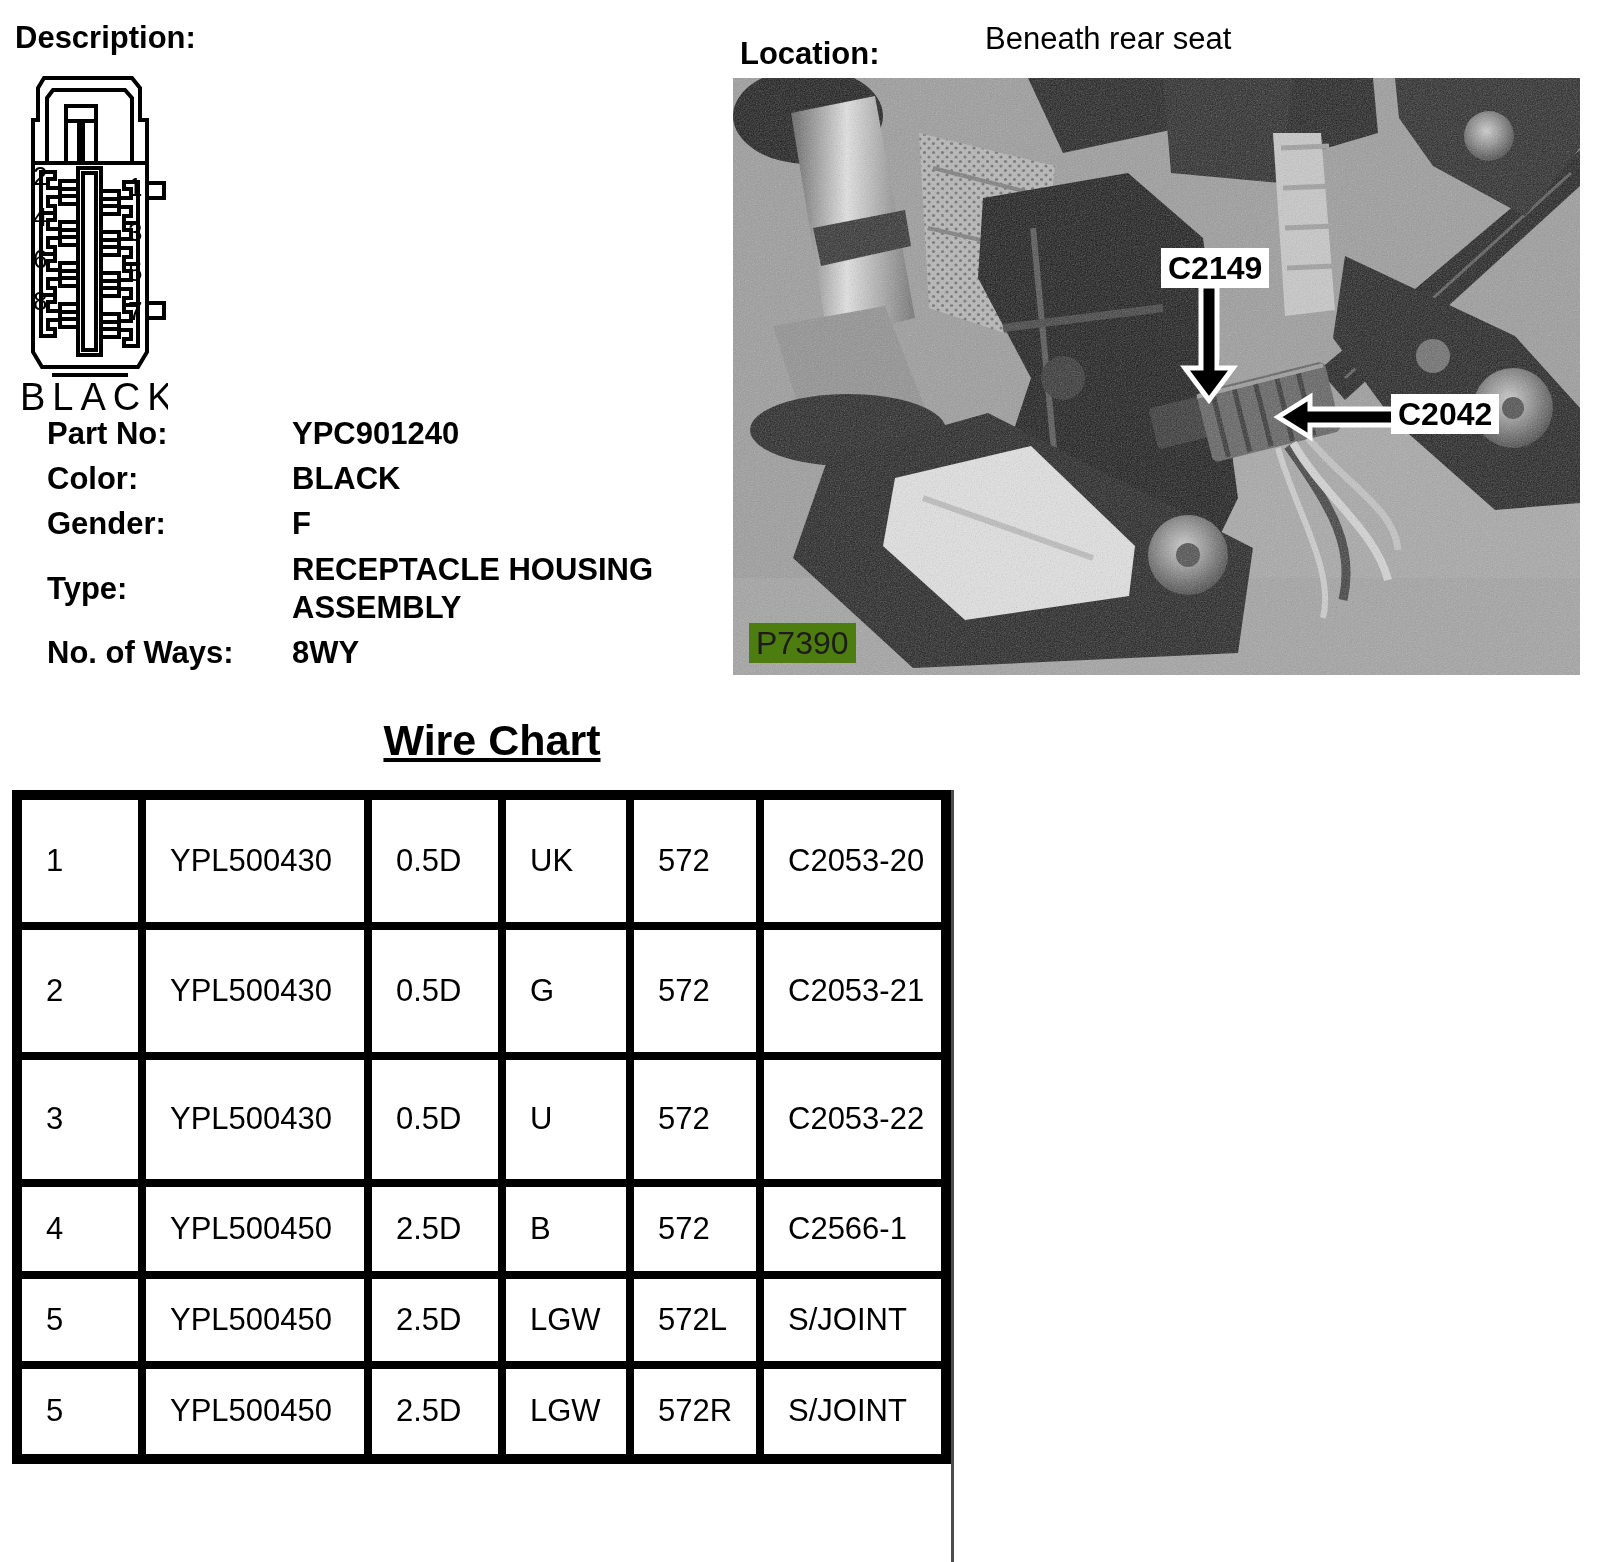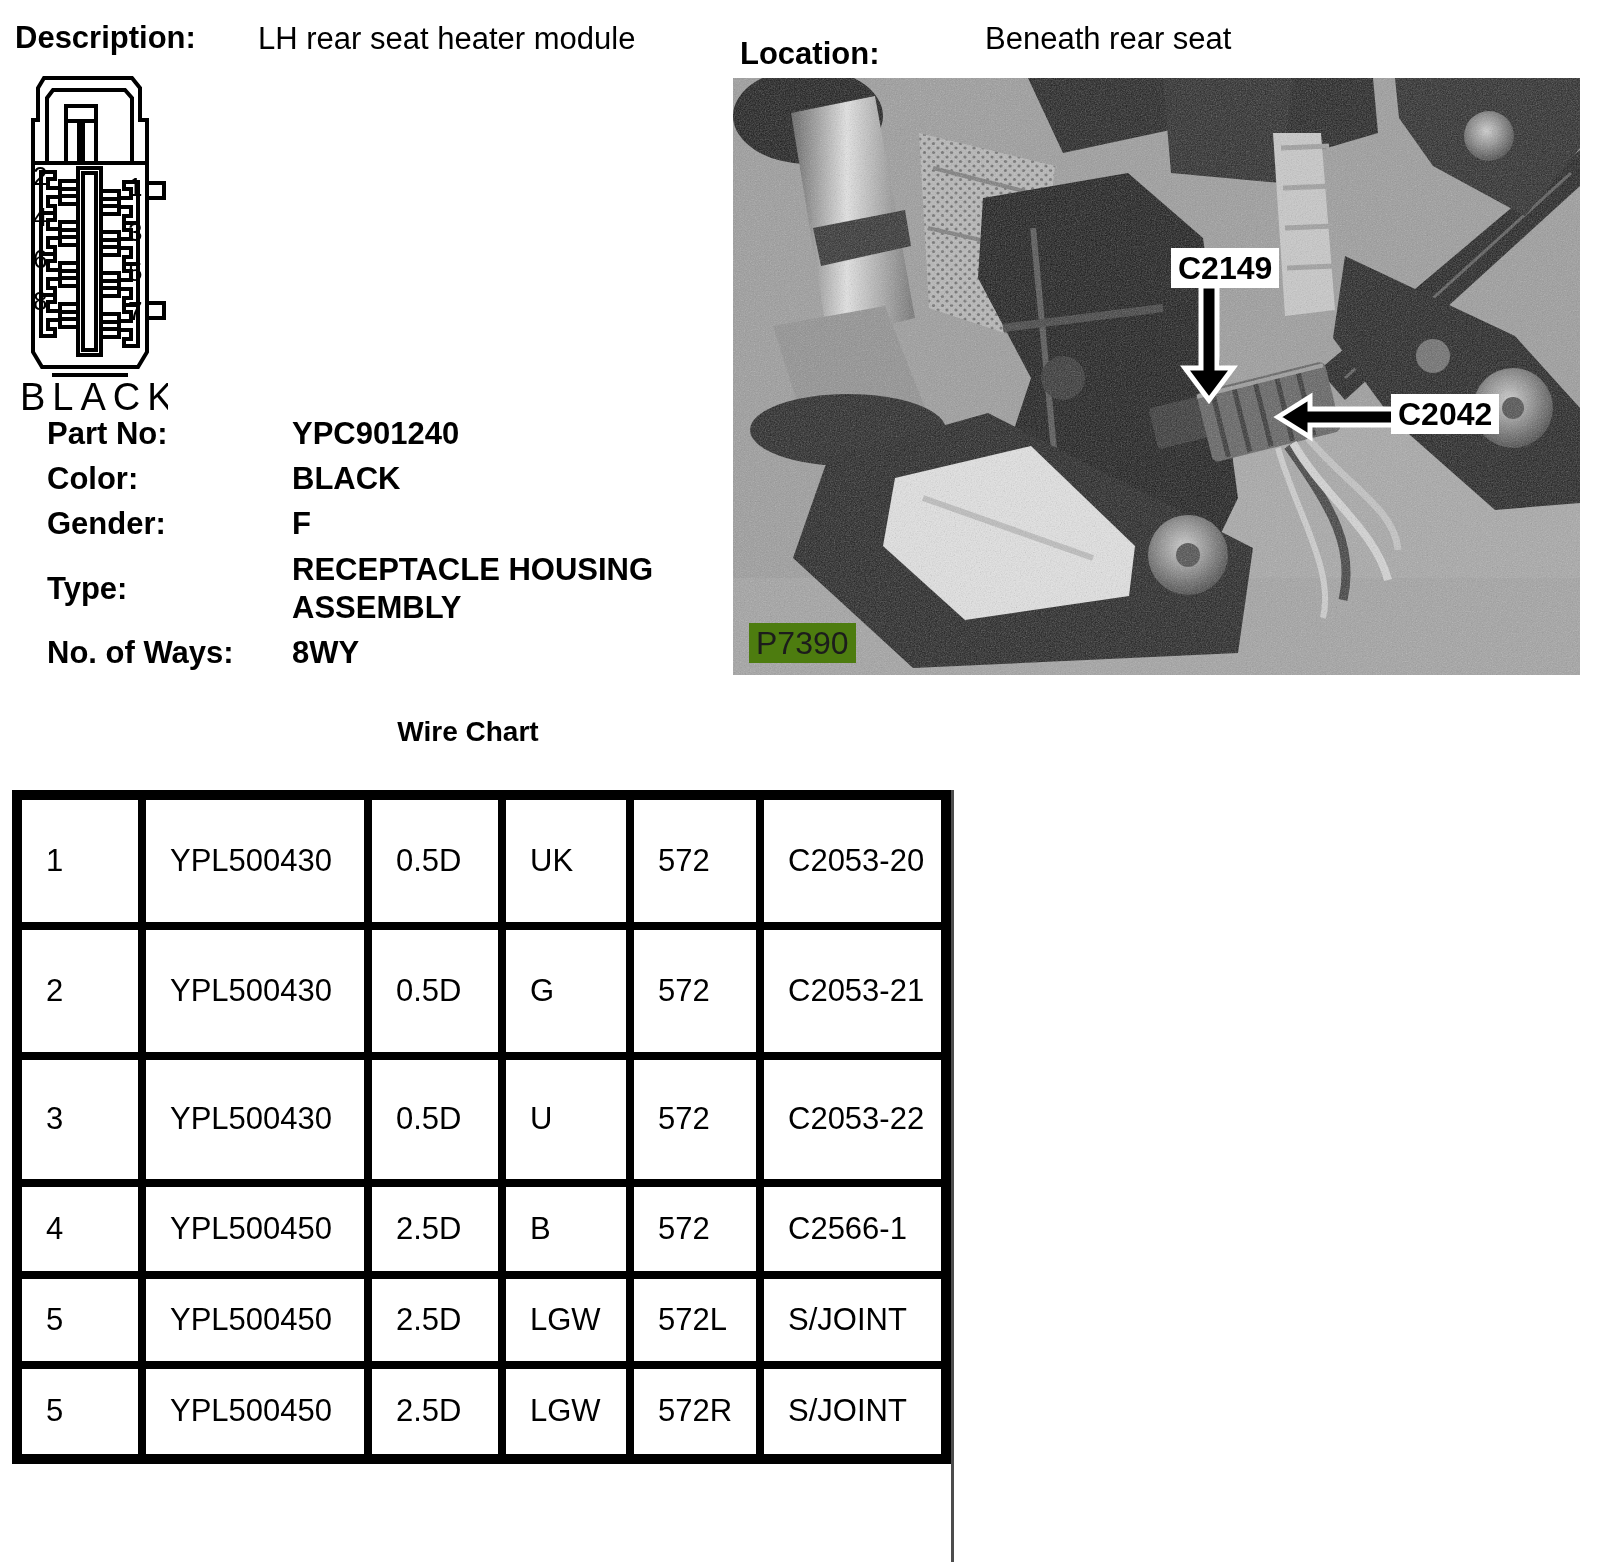--- a/index.html
+++ b/index.html
@@ -18,42 +18,41 @@
   .info-value{width:420px;font-size:31px;line-height:1.22;font-weight:bold;}
   
   .photo{position:absolute;left:733px;top:78px;width:847px;height:597px;background:#999;overflow:hidden;}
   .photo svg{position:absolute;left:0;top:0;width:847px;height:597px;}
   .photo-label{
     position:absolute;background:#ffffff;color:#000;font-weight:bold;
     font-size:32px;line-height:40px;padding:0 7px;white-space:nowrap;
   }
   .photo-label.plate{font-weight:normal;color:#1c1c1c;background:#4d7c0f;}
   
-  .chart-title{position:absolute;left:4px;top:716px;width:928px;text-align:center;font-weight:bold;font-size:28px;}
+  .chart-title{position:absolute;left:28px;top:716px;width:928px;text-align:center;font-weight:bold;font-size:43px;text-decoration:underline;}
   table.wire{
     position:absolute;left:12px;top:790px;width:929px;
     border-collapse:collapse;table-layout:fixed;
     border:10px solid #000;
   }
   table.wire th,table.wire td{
     border:8px solid #000;font-size:31px;text-align:left;
     padding:0 4px 0 24px;vertical-align:middle;line-height:1.18;
     overflow:hidden;
   }
   table.wire th{font-weight:bold;}
   td.destn{padding-right:30px;}
   .vrule{position:absolute;left:951px;top:790px;width:3px;height:772px;background:#4d4d4d;}
 </style>
 </head>
 <body>
 
 <div class="page">
 
   <div class="hdr-item lbl" style="left:15px;top:20px;">Description:</div>
-  <div class="hdr-item val" style="left:258px;top:21px;">LH rear seat heater module</div>
   <div class="hdr-item lbl" style="left:740px;top:36px;">Location:</div>
   <div class="hdr-item val" style="left:985px;top:21px;">Beneath rear seat</div>
 
   <svg class="connector-svg" viewBox="0 0 160 350">
     <g fill="none" stroke="#000" stroke-width="4" stroke-linejoin="miter">
 
       <path d="M 36,12 H 124 L 132,22 V 54 H 139 V 286 L 130,301 H 34 L 25,286 V 54 H 30 V 22 Z"></path>
 
       <path d="M 39,97 V 32 L 45,24 H 117 L 124,32 V 97"></path>
       <path d="M 25,97 H 139"></path>
@@ -192,21 +191,21 @@
       <path d="M560,365 C592,420 642,452 655,502" stroke="#d6d6d6" stroke-width="8" fill="none"></path>
       <path d="M575,360 C617,410 662,432 665,472" stroke="#c4c4c4" stroke-width="7" fill="none"></path>
       <path d="M545,370 C562,432 602,492 590,540" stroke="#cfcfcf" stroke-width="6" fill="none"></path>
 
       <rect x="0" y="0" width="847" height="597" filter="url(#grain)"></rect>
 
       <polygon points="468,208 484,208 484,290 500,290 476,322 452,290 468,290" fill="#000" stroke="#fff" stroke-width="5"></polygon>
       <polygon points="545,339 577,319 577,331 664,331 664,347 577,347 577,359" fill="#000" stroke="#fff" stroke-width="5"></polygon>
     </svg>
 
-    <div class="photo-label" style="left:438px;top:170px;">C2149</div>
+    <div class="photo-label" style="left:428px;top:170px;">C2149</div>
     <div class="photo-label" style="left:658px;top:316px;">C2042</div>
     <div class="photo-label plate" style="left:16px;top:545px;">P7390</div>
   </div>
 
   <div class="info-row" style="top:415px;">
     <span class="info-label">Part No:</span>
     <span class="info-value">YPC901240</span>
   </div>
   <div class="info-row" style="top:460px;">
     <span class="info-label">Color:</span>

